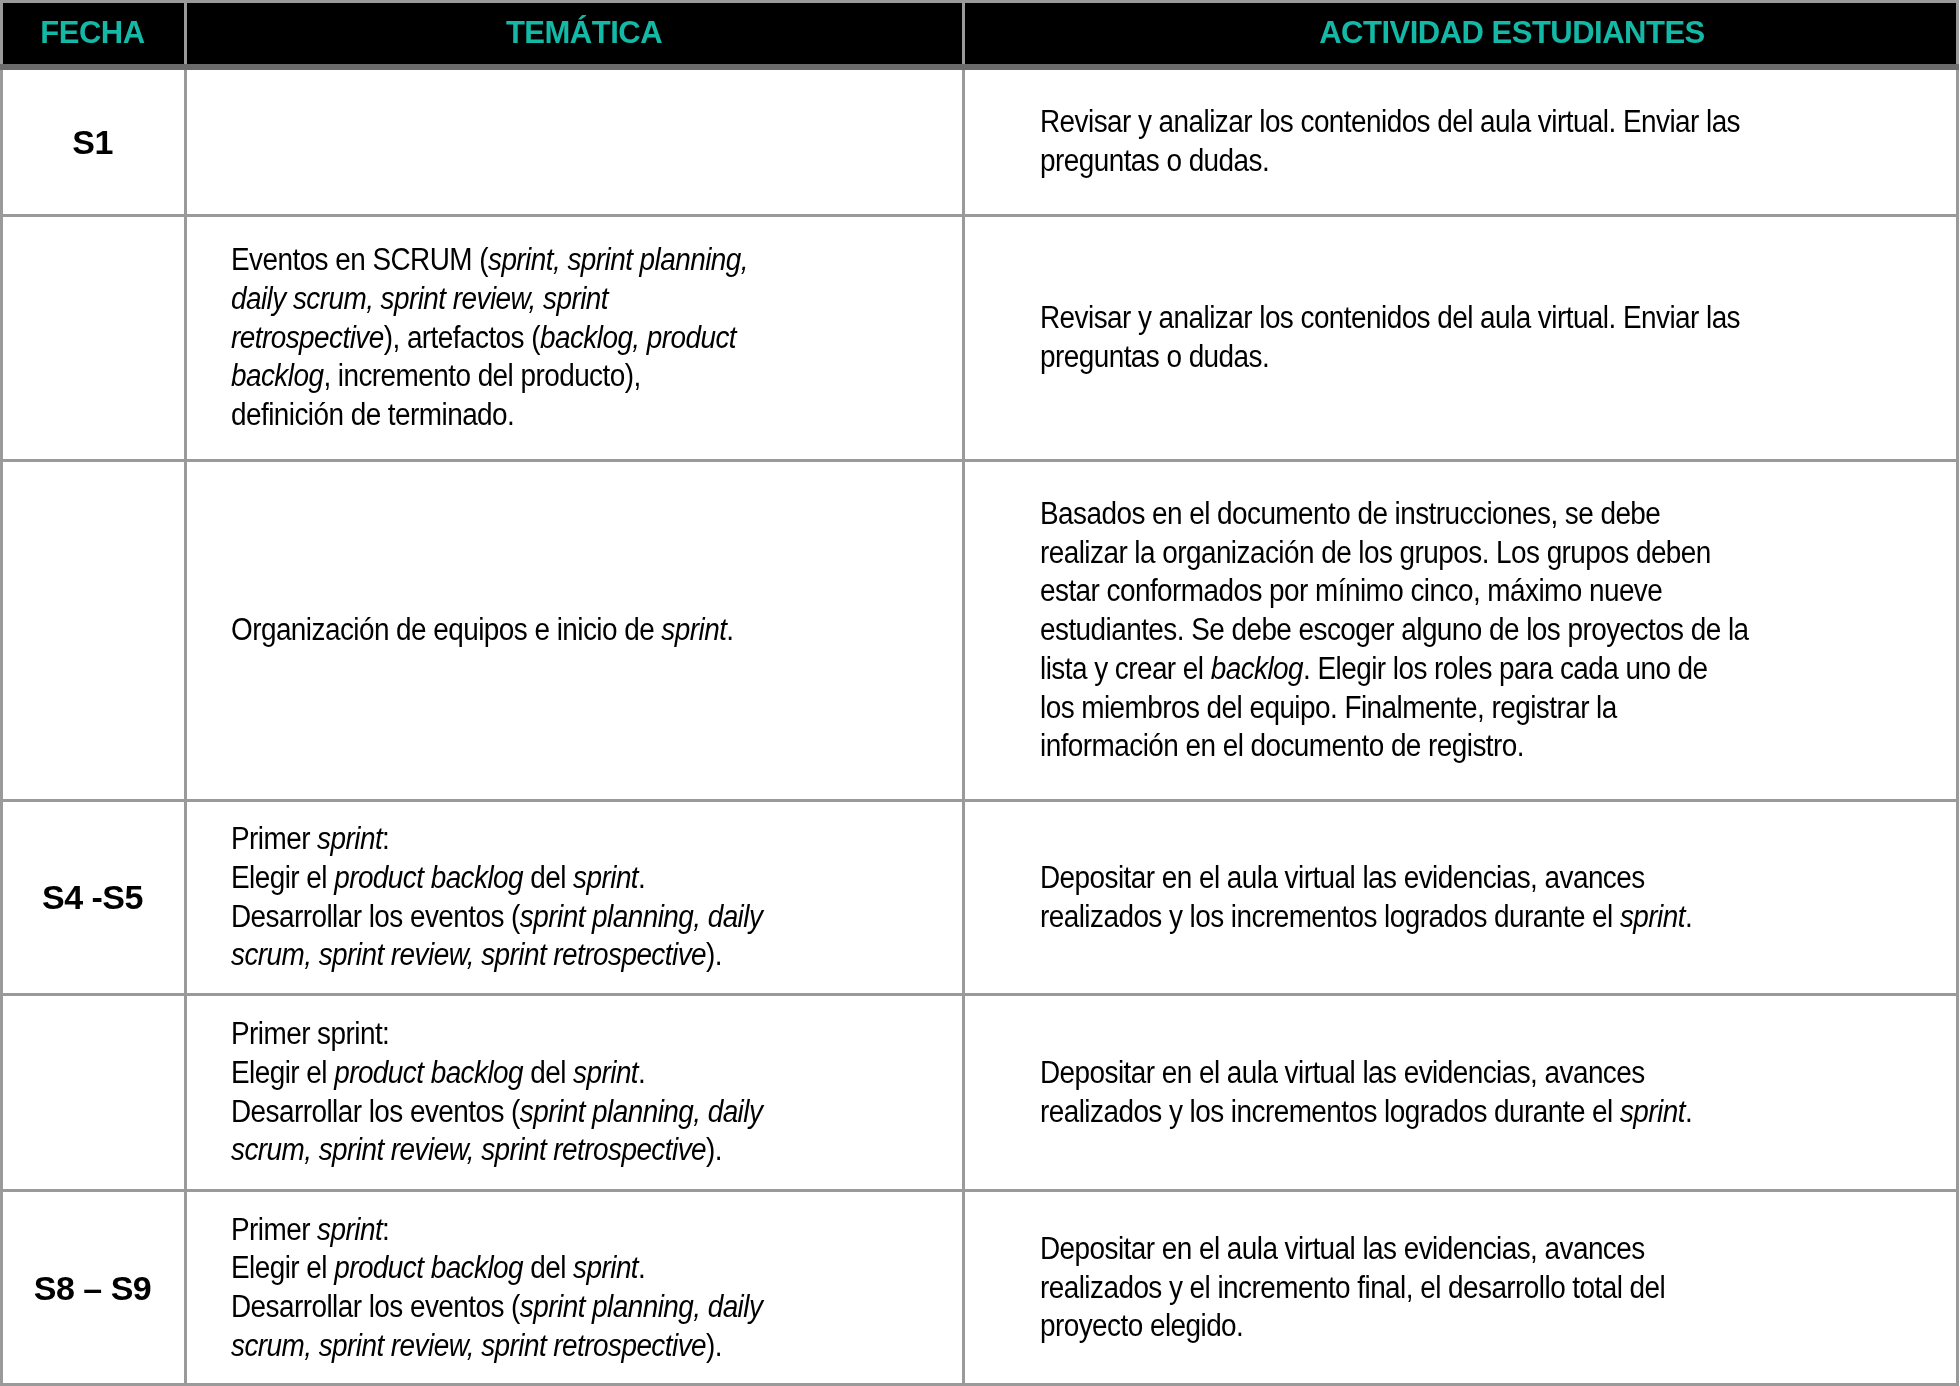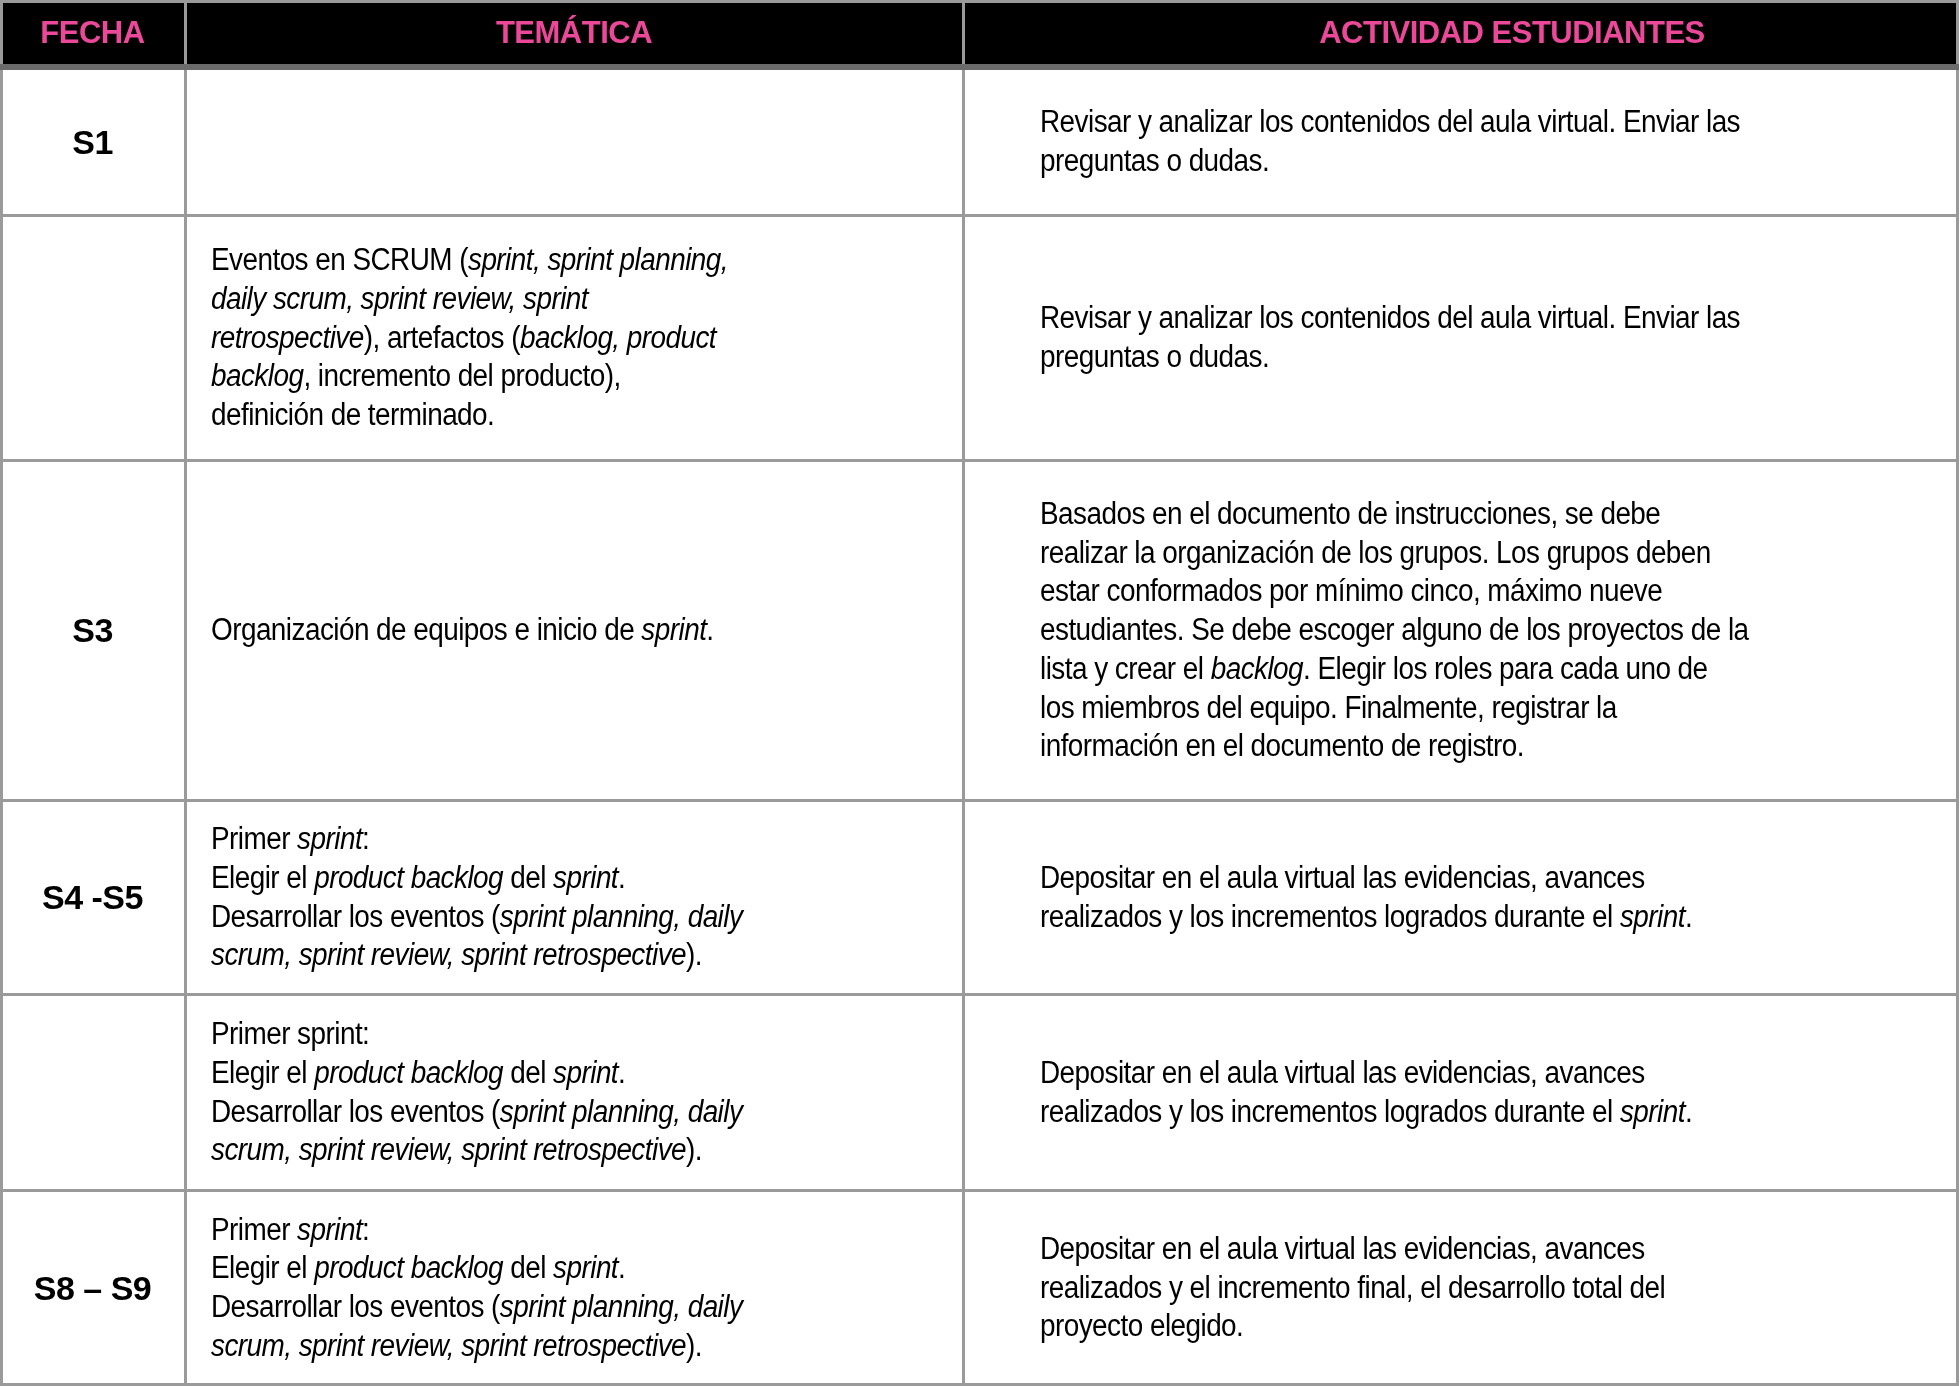--- a/index.html
+++ b/index.html
@@ -30,21 +30,21 @@
   .cell {
     position: absolute;
     top: 0;
     bottom: 0;
     box-sizing: border-box;
     display: flex;
     align-items: center;
     overflow: hidden;
   }
   .c-fecha { left: 0; width: 185px; justify-content: center; }
-  .c-tema  { left: 185px; width: 778px; }
+  .c-tema  { left: 185px; width: 778px; padding-left: 20px; }
   .c-act   { left: 1014px; width: 996px; }
 
   
   .vline {
     position: absolute;
     width: 3px;
     background: #9a9a9a;
   }
   .hline {
     position: absolute;
@@ -54,21 +54,21 @@
     background: #9a9a9a;
   }
 
   .header {
     top: 2px;
     height: 62px;
     background: #000000;
   }
   .header .cell {
     justify-content: center;
-    color: #ec4899;
+    color: #14b8a6;
     font-weight: bold;
     font-size: 31px;
     letter-spacing: -0.5px;
     transform-origin: center;
   }
   .header-rule {
     position: absolute;
     left: 0;
     top: 64px;
     width: 1959px;
@@ -135,23 +135,20 @@
     </div>
     <div class="cell c-act">
       <div class="lines">
           <span class="ln"><span>Revisar y analizar los contenidos del aula virtual. Enviar las</span></span>
           <span class="ln"><span>preguntas o dudas.</span></span>
         </div>
     </div>
   </div>
 
   <div class="row" style="top:462px;height:337px;">
-    <div class="cell c-fecha">
-      <span class="fecha-text">S3</span>
-    </div>
     <div class="cell c-act">
       <div class="lines">
           <span class="ln"><span>Basados en el documento de instrucciones, se debe</span></span>
           <span class="ln"><span>realizar la organización de los grupos. Los grupos deben</span></span>
           <span class="ln"><span>estar conformados por mínimo cinco, máximo nueve</span></span>
           <span class="ln"><span>estudiantes. Se debe escoger alguno de los proyectos de la</span></span>
           <span class="ln"><span>lista y crear el </span><i>backlog</i><span>. Elegir los roles para cada uno de</span></span>
           <span class="ln"><span>los miembros del equipo. Finalmente, registrar la</span></span>
           <span class="ln"><span>información en el documento de registro.</span></span>
         </div>

